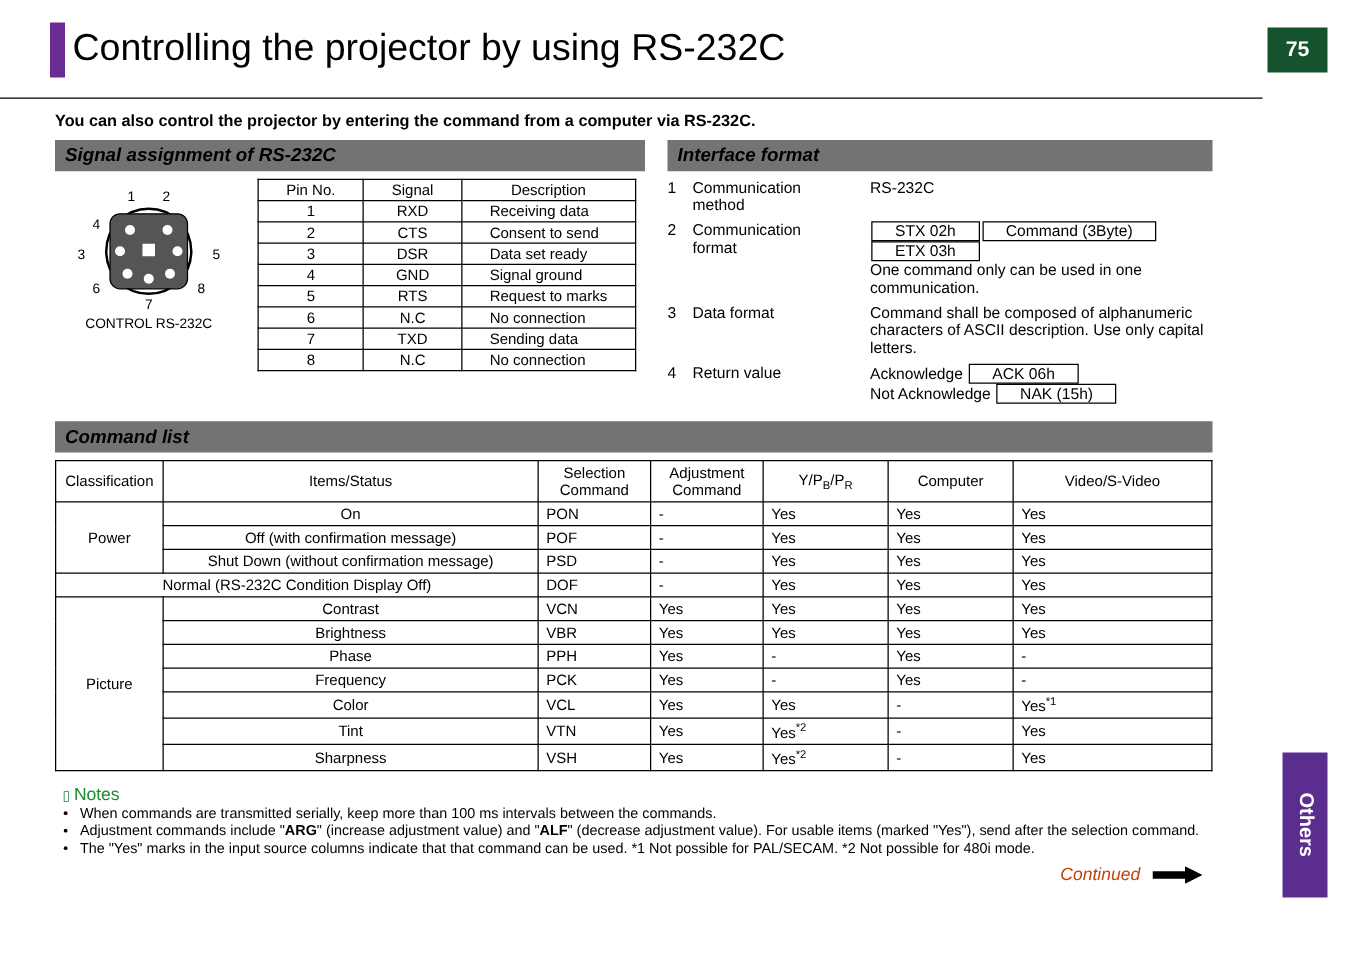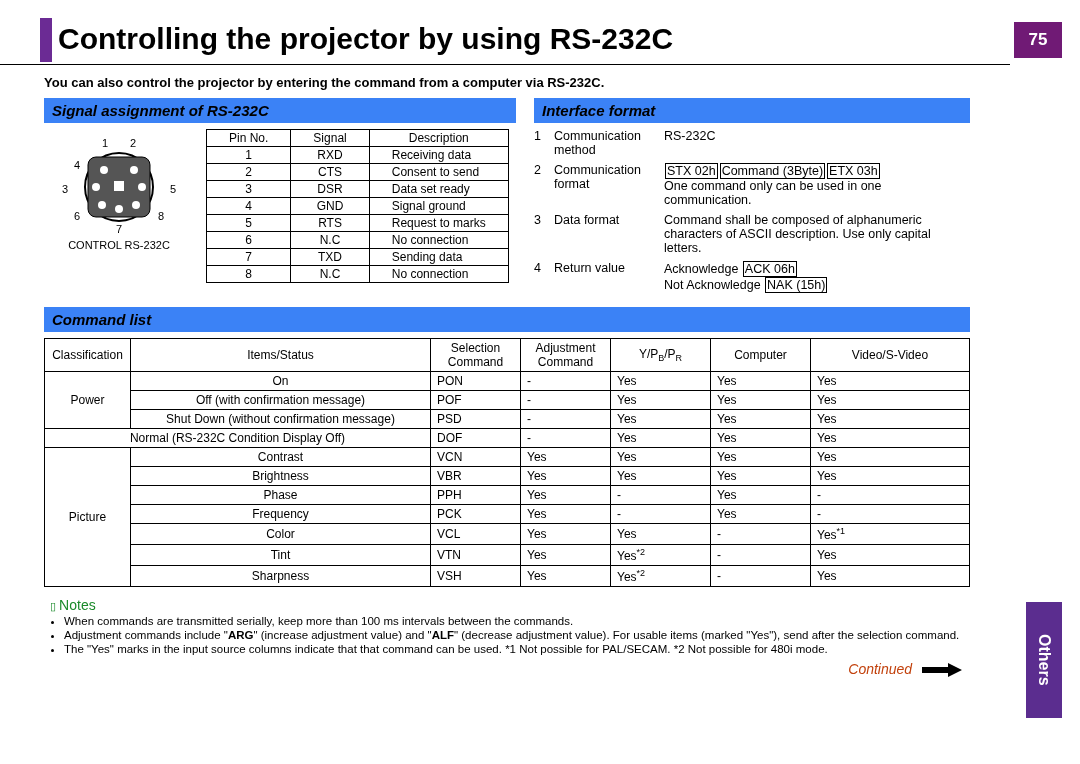--- a/index.html
+++ b/index.html
@@ -20,46 +20,46 @@
     width: 12px;
     height: 44px;
     background: #6b2b94;
   }
   .page-num {
     position: absolute;
     right: 18px;
     top: 22px;
     width: 48px;
     height: 36px;
-    background: #701a75;
+    background: #14532d;
     color: #fff;
     display: flex;
     align-items: center;
     justify-content: center;
     font-weight: bold;
     font-size: 17px;
   }
   .title {
     font-size: 30px;
-    font-weight: bold;
+    font-weight: normal;
     margin: 0;
-    padding: 22px 0 8px 58px;
+    padding: 22px 0 22px 58px;
     border-bottom: 1px solid #000;
     width: 1010px;
   }
   .content {
     padding: 6px 40px 0 44px;
     width: 1010px;
   }
   .intro { margin: 4px 0 8px 0; font-weight: bold; }
   .row2 { display: flex; gap: 18px; }
   .col-left { flex: 0 0 472px; }
   .col-right { flex: 1; }
   .section-h {
-    background: #3b82f6;
+    background: #737373;
     font-weight: bold;
     font-style: italic;
     padding: 4px 8px;
     margin: 0 0 6px 0;
     font-size: 15px;
   }
   .sig-wrap { display: flex; gap: 12px; align-items:flex-start;}
   .connector {
     width: 150px;
     font-size: 11px;
@@ -74,22 +74,22 @@
     padding: 1px 22px;
     font-size: 12px;
     text-align: left;
     font-weight: normal;
   }
   .pin-table .ctr { text-align:center;}
   .iface { font-size: 12.5px; }
   .iface-row { display:flex; margin-bottom:6px; }
   .iface-n { width:20px; flex-shrink:0;}
   .iface-k { width:110px; flex-shrink:0;}
-  .iface-v { flex:1; }
-  .boxed { border:1px solid #000; padding:0 1px; display:inline-block; margin:0 1px;}
+  .iface-v { flex:1;margin-left:32px; }
+  .boxed { border:1px solid #000; padding:0 18px; display:inline-block; margin:0 1px;}
   .cmd-table { width: 100%; margin-top:2px;}
   .cmd-table td, .cmd-table th {
     border: 1px solid #000;
     padding: 2px 6px;
     font-size: 12px;
     font-weight: normal;
   }
   .cmd-table th { text-align:center; }
   .cmd-table .ctr { text-align:left; }
   .cmd-table .lft { text-align:center; }

